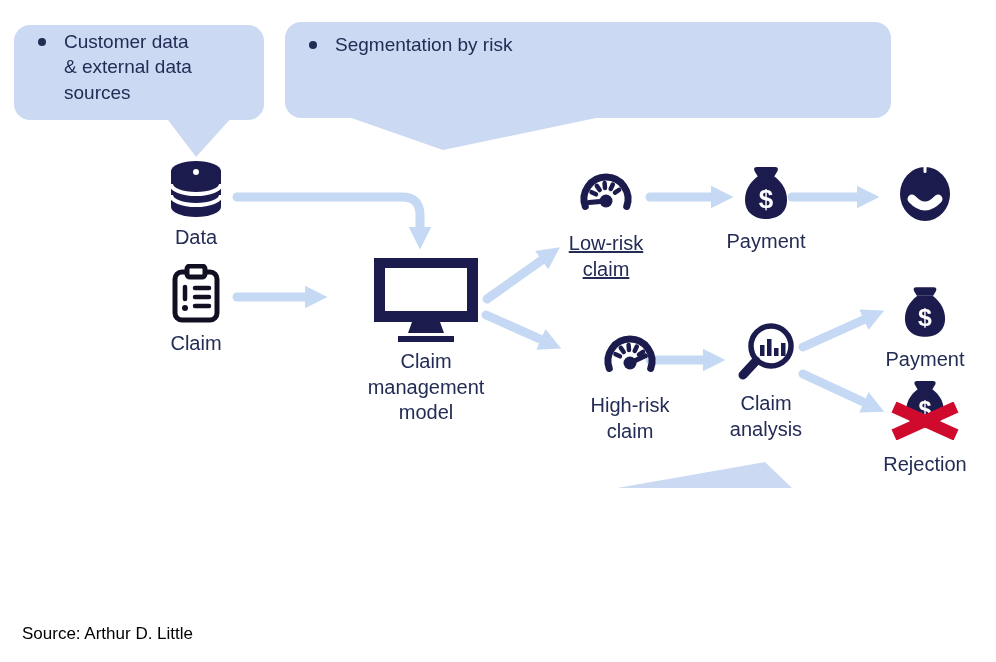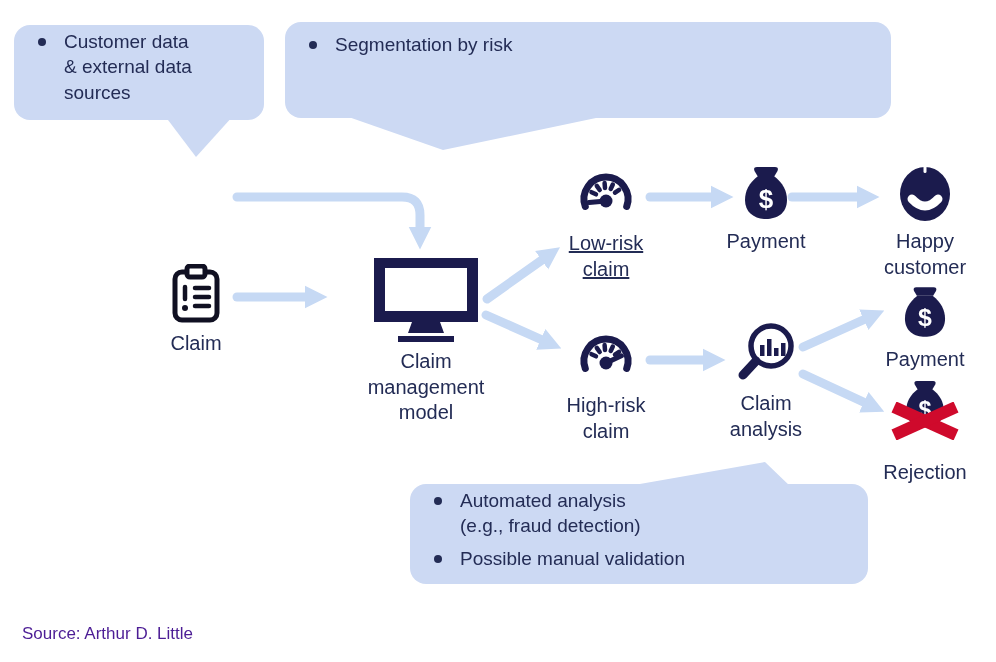--- a/index.html
+++ b/index.html
@@ -20,32 +20,32 @@
     content:"";position:absolute;left:24px;top:9px;width:8px;height:8px;
     border-radius:50%;background:#232c55;
   }
   .tail{position:absolute;pointer-events:none;}
   .arrows{position:absolute;left:0;top:0;pointer-events:none;}
   .node{position:absolute;text-align:center;color:#232c55;}
   .node .label{font-size:20px;line-height:1.28;white-space:pre-line;margin-top:3px;}
   .iconwrap{position:relative;display:inline-block;}
   .xoverlay{position:absolute;}
   #source-line{
-    position:absolute;left:22px;top:624px;font-size:17px;color:#4c1d95;
+    position:absolute;left:22px;top:624px;font-size:17px;color:#000000;
   }
   #bubble-sources{left:14px;top:25px;width:250px;height:95px;}
   #bubble-segmentation{left:285px;top:22px;width:606px;height:96px;padding-top:10px;}
   #bubble-analysis{left:410px;top:484px;width:458px;height:100px;}
   #node-data{left:146px;top:160px;width:100px;}
   #node-claim{left:146px;top:264px;width:100px;}
   #node-model{left:346px;top:258px;width:160px;}
   #node-low-risk{left:556px;top:170px;width:100px;text-decoration:underline;}
   #node-payment-low{left:716px;top:166px;width:100px;}
   #node-happy{left:875px;top:166px;width:100px;}
-  #node-high-risk{left:556px;top:332px;width:100px;}
+  #node-high-risk{left:580px;top:332px;width:100px;}
   #node-analysis{left:716px;top:320px;width:100px;}
   #node-payment-high{left:875px;top:286px;width:100px;}
   #node-rejection{left:875px;top:378px;width:100px;}
 </style>
 </head>
 <body>
 
 <div id="canvas">
 
   <svg class="tail" style="left:160px;top:116px;" width="80" height="45">
@@ -65,47 +65,51 @@
 sources</li>
     </ul>
   </div>
 
   <div class="bubble" id="bubble-segmentation">
     <ul>
       <li>Segmentation by risk</li>
     </ul>
   </div>
 
-  <div class="bubble" id="bubble-analysis">
-    <ul>
-      <li>Automated analysis
-(e.g., fraud detection)</li>
-      <li>Possible manual validation</li>
-    </ul>
-  </div>
 
   <svg class="arrows" width="996" height="662">
     <defs>
       <marker id="ah" viewBox="0 0 10 10" refX="4" refY="5" markerWidth="2.5" markerHeight="2.8" orient="auto">
         <path d="M0,0 L10,5 L0,10 z" fill="#c6d9f4"></path>
       </marker>
     </defs>
     <g stroke="#c6d9f4" stroke-width="9" fill="none" stroke-linecap="round">
       <path d="M237,197 H402 Q420,197 420,215 V236" marker-end="url(#ah)"></path>
       <path d="M237,297 H314" marker-end="url(#ah)"></path>
       <path d="M487,299 L549,255" marker-end="url(#ah)"></path>
       <path d="M486,315 L549,343" marker-end="url(#ah)"></path>
       <path d="M650,197 H720" marker-end="url(#ah)"></path>
       <path d="M792,197 H866" marker-end="url(#ah)"></path>
       <path d="M650,360 H712" marker-end="url(#ah)"></path>
       <path d="M803,347 L872,316" marker-end="url(#ah)"></path>
       <path d="M803,374 L872,406" marker-end="url(#ah)"></path>
     </g>
   </svg>
 
+  <div class="node" id="node-data">
+    <svg width="54" height="58" viewBox="0 0 54 58">
+      <ellipse cx="27" cy="11" rx="25" ry="10" fill="#1b1b4d"></ellipse>
+      <rect x="2" y="11" width="50" height="36" fill="#1b1b4d"></rect>
+      <ellipse cx="27" cy="47" rx="25" ry="10" fill="#1b1b4d"></ellipse>
+      <path d="M2,24 a25,10 0 0 0 50,0" stroke="#fff" stroke-width="4" fill="none"></path>
+      <path d="M2,35 a25,10 0 0 0 50,0" stroke="#fff" stroke-width="4" fill="none"></path>
+      <circle cx="27" cy="12" r="3" fill="#fff"></circle>
+    </svg>
+    <div class="label">Data</div>
+  </div>
 
   <div class="node" id="node-claim">
     <svg width="50" height="60" viewBox="0 0 50 60">
       <rect x="4" y="8" width="42" height="48" rx="7" fill="none" stroke="#101022" stroke-width="5"></rect>
       <rect x="16" y="2" width="18" height="11" rx="3" fill="#fff" stroke="#101022" stroke-width="5"></rect>
       <g stroke="#101022" stroke-width="4.5" stroke-linecap="round">
         <line x1="14" y1="23" x2="14" y2="35"></line>
         <line x1="24" y1="24" x2="38" y2="24"></line>
         <line x1="24" y1="33" x2="38" y2="33"></line>
         <line x1="24" y1="42" x2="38" y2="42"></line>
@@ -152,22 +156,20 @@
     </svg>
     <div class="label">Payment</div>
   </div>
 
   <div class="node" id="node-happy">
     <svg width="52" height="56" viewBox="0 0 52 56">
       <ellipse cx="26" cy="28" rx="25" ry="27" fill="#1b1b4d"></ellipse>
       <rect x="24.5" y="0" width="3" height="7" rx="1.5" fill="#fff"></rect>
       <path d="M13,33 q13,14 26,0" stroke="#fff" stroke-width="9" fill="none" stroke-linecap="round"></path>
     </svg>
-    <div class="label">Happy
-customer</div>
   </div>
 
   <div class="node" id="node-high-risk">
     <svg width="60" height="54" viewBox="0 0 60 54">
       <path d="M9.3,36.5 A22,22 0 1 1 50.7,36.5" stroke="#1b1b4d" stroke-width="7" fill="none" stroke-linecap="round"></path>
       <g stroke="#1b1b4d" stroke-width="4.5" stroke-linecap="round">
         <line x1="20.0" y1="24.3" x2="15.5" y2="22.2"></line>
         <line x1="23.7" y1="20.0" x2="20.8" y2="15.9"></line>
         <line x1="29.0" y1="18.0" x2="28.6" y2="13.1"></line>
         <line x1="34.7" y1="19.0" x2="36.8" y2="14.5"></line>
@@ -209,18 +211,18 @@
       <svg width="40" height="50" viewBox="0 0 44 56" style="margin-top:2px;">
         <path d="M13,1 h18 q4,0 2.5,4 l-3,5 h-17 l-3,-5 q-1.5,-4 2.5,-4 z" fill="#1b1b4d"></path>
         <path d="M14,10 h16 c9,7 13,15 13,24 c0,13 -10,19 -21,19 c-11,0 -21,-6 -21,-19 c0,-9 4,-17 13,-24 z" fill="#1b1b4d"></path>
         <text x="22" y="42" font-size="26" font-weight="bold" fill="#fff" text-anchor="middle" font-family="Liberation Sans, sans-serif">$</text>
       </svg>
       <svg class="xoverlay" style="left:14px;top:24px;" width="72" height="38" viewBox="0 0 72 38">
         <line x1="5" y1="5" x2="67" y2="33" stroke="#cf0a2c" stroke-width="12"></line>
         <line x1="67" y1="5" x2="5" y2="33" stroke="#cf0a2c" stroke-width="12"></line>
       </svg>
     </div>
-    <div class="label" style="margin-top:20px;">Rejection</div>
+    <div class="label" style="margin-top:12px;">Rejection</div>
   </div>
 
   <div id="source-line">Source: Arthur D. Little</div>
 
 </div>
 
 </body></html>

